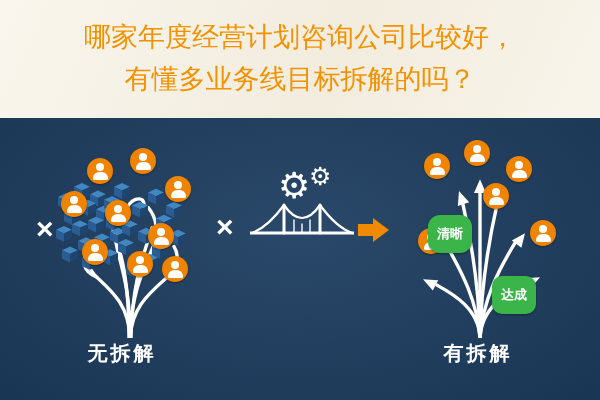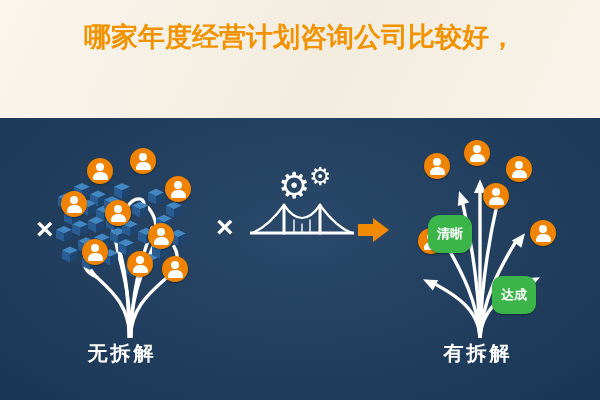--- a/index.html
+++ b/index.html
@@ -2,21 +2,21 @@
 <html><head>
 <meta charset="utf-8">
 <style>
   html,body{margin:0;padding:0;}
   body{font-family:"Liberation Sans","DejaVu Sans",sans-serif;}
   .stage{position:relative;width:600px;height:400px;overflow:hidden;background:#f7f1e3;}
 
   
   .header{position:absolute;left:0;top:0;width:600px;height:118px;background:#f7f1e3;
           background-image:linear-gradient(115deg,rgba(255,255,255,.35) 0%,rgba(0,0,0,.02) 55%,rgba(255,255,255,.25) 100%);}
-  .title{width:600px;text-align:center;font-weight:bold;color:#f39200;font-size:27px;line-height:42px;}
+  .title{width:600px;text-align:center;font-weight:normal;color:#f39200;font-size:27px;line-height:42px;}
   .title.l1{margin-top:16px;}
 
   
   .panel{position:absolute;left:0;top:118px;width:600px;height:282px;background:#1d3d60;
          background-image:radial-gradient(ellipse at 50% 40%,rgba(255,255,255,.06) 0%,rgba(0,0,0,.12) 100%);}
 
   .abs{position:absolute;}
 
   .mult{color:#ffffff;font-weight:bold;font-size:30px;line-height:30px;}
 
@@ -46,20 +46,21 @@
   .r-arrow .head{position:absolute;left:15px;top:0;width:0;height:0;
                  border-top:12px solid transparent;border-bottom:12px solid transparent;border-left:16px solid #f08a00;}
 </style>
 </head>
 <body>
 
 <div class="stage">
 
   <div class="header">
     <div class="title l1">哪家年度经营计划咨询公司比较好，</div>
+    <div class="title l2">有懂多业务线目标拆解的吗？</div>
   </div>
 
   <div class="panel">
 
     <span class="mult abs" style="left:36px;top:96px;">×</span>
 
     <svg class="abs" style="left:52px;top:24px;" width="160" height="196" viewBox="0 0 160 210" preserveAspectRatio="none">
       <g stroke="#ffffff" stroke-width="3.4" fill="none" stroke-linecap="round">
         <path d="M78,210 C78,170 74,150 66,118 C60,95 65,80 75,70"></path>
         <path d="M78,210 C79,165 90,140 100,115 C108,96 104,80 96,70"></path>

